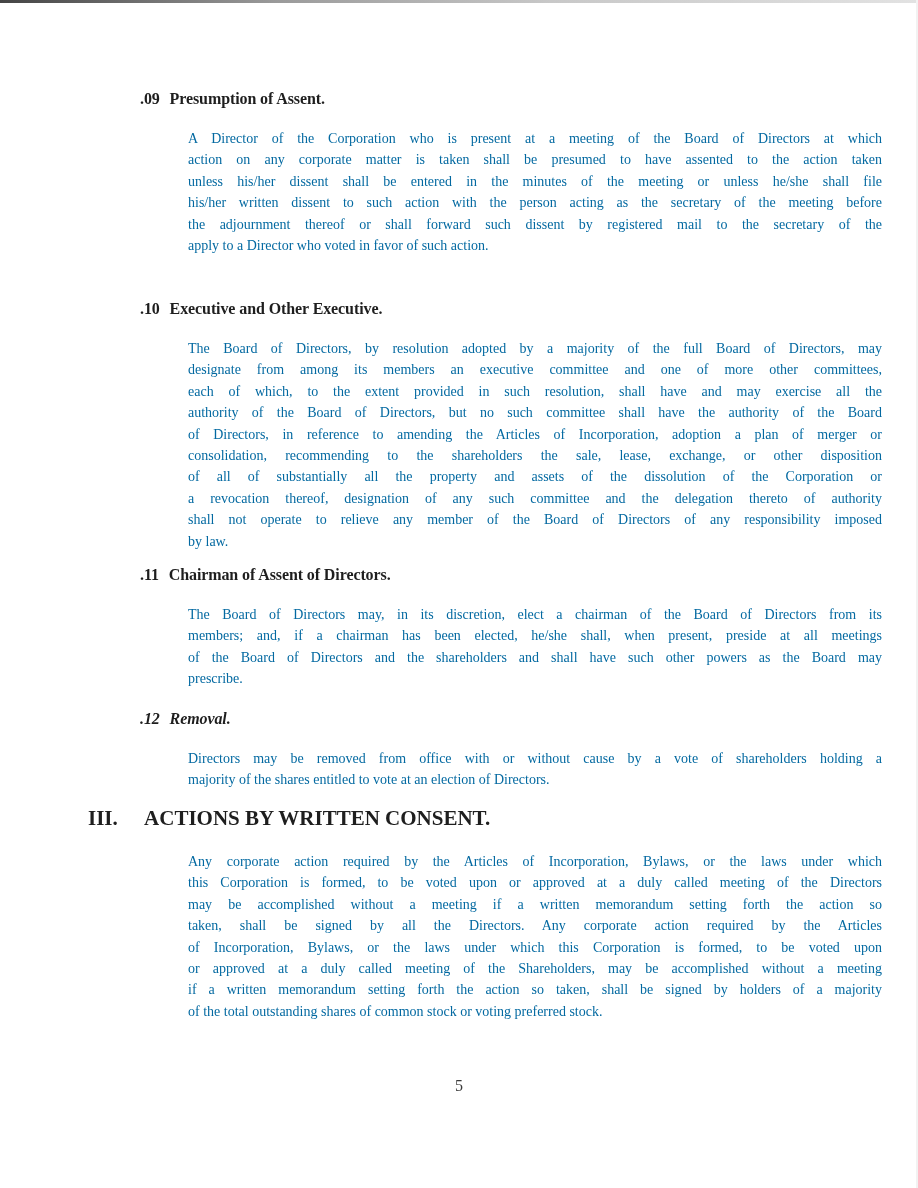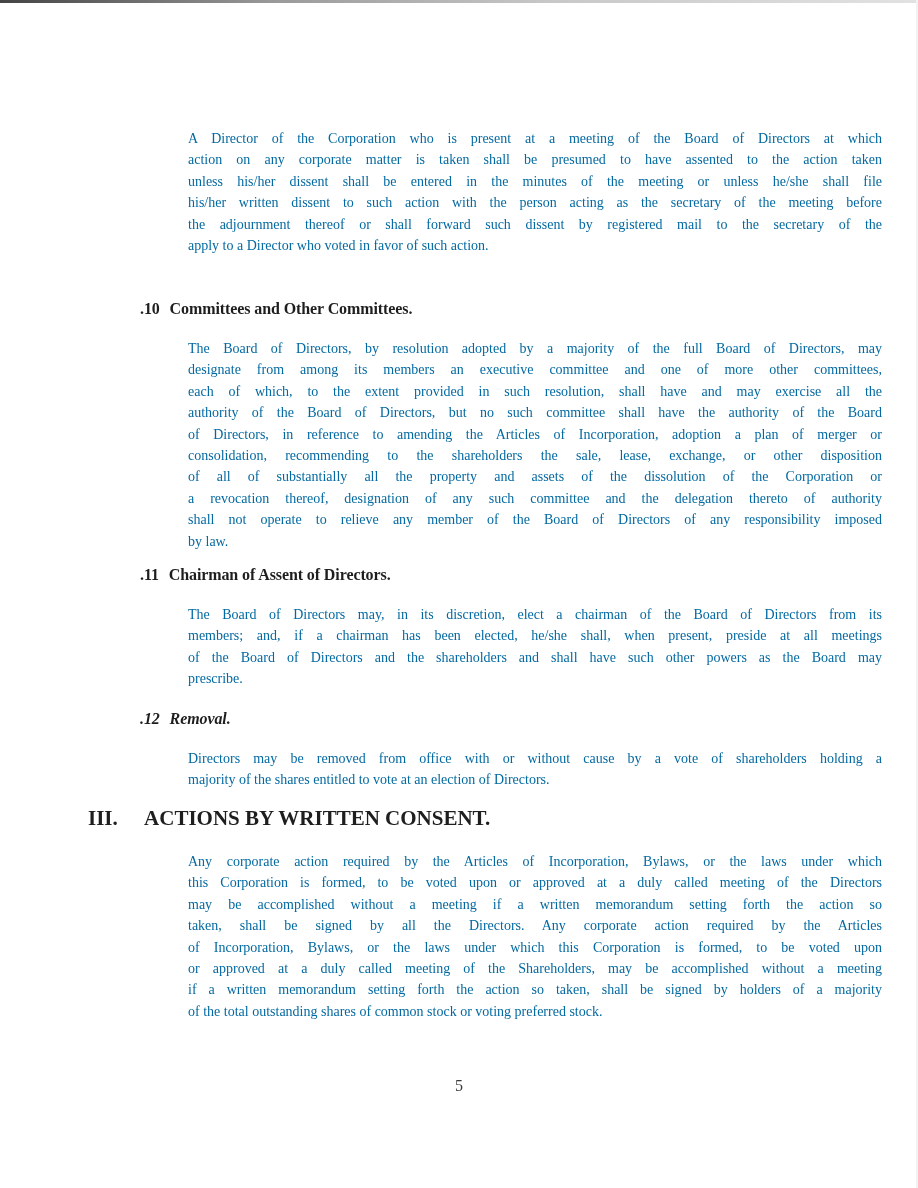--- a/index.html
+++ b/index.html
@@ -88,32 +88,36 @@
       color: #3a3a3a;
     }
   </style>
 </head>
 <body>
 
 <div class="page">
   <div class="scan-edge"></div>
   <div class="scan-edge-right"></div>
 
+  <div class="block sub-heading" style="top:90px;">
+    <span class="num">.09</span>
+    <span>Presumption of Assent.</span>
+  </div>
   <div class="block para" style="top:128px;">
       <span class="line">A Director of the Corporation who is present at a meeting of the Board of Directors at which</span>
       <span class="line">action on any corporate matter is taken shall be presumed to have assented to the action taken</span>
       <span class="line">unless his/her dissent shall be entered in the minutes of the meeting or unless he/she shall file</span>
       <span class="line">his/her written dissent to such action with the person acting as the secretary of the meeting before</span>
       <span class="line">the adjournment thereof or shall forward such dissent by registered mail to the secretary of the</span>
       <span class="line last">apply to a Director who voted in favor of such action.</span>
     </div>
 
   <div class="block sub-heading" style="top:300px;">
     <span class="num">.10</span>
-    <span>Committees and Other Committees.</span>
+    <span>Executive and Other Executive.</span>
   </div>
   <div class="block para" style="top:338px;">
       <span class="line">The Board of Directors, by resolution adopted by a majority of the full Board of Directors, may</span>
       <span class="line">designate from among its members an executive committee and one of more other committees,</span>
       <span class="line">each of which, to the extent provided in such resolution, shall have and may exercise all the</span>
       <span class="line">authority of the Board of Directors, but no such committee shall have the authority of the Board</span>
       <span class="line">of Directors, in reference to amending the Articles of Incorporation, adoption a plan of merger or</span>
       <span class="line">consolidation, recommending to the shareholders the sale, lease, exchange, or other disposition</span>
       <span class="line">of all of substantially all the property and assets of the dissolution of the Corporation or</span>
       <span class="line">a revocation thereof, designation of any such committee and the delegation thereto of authority</span>

